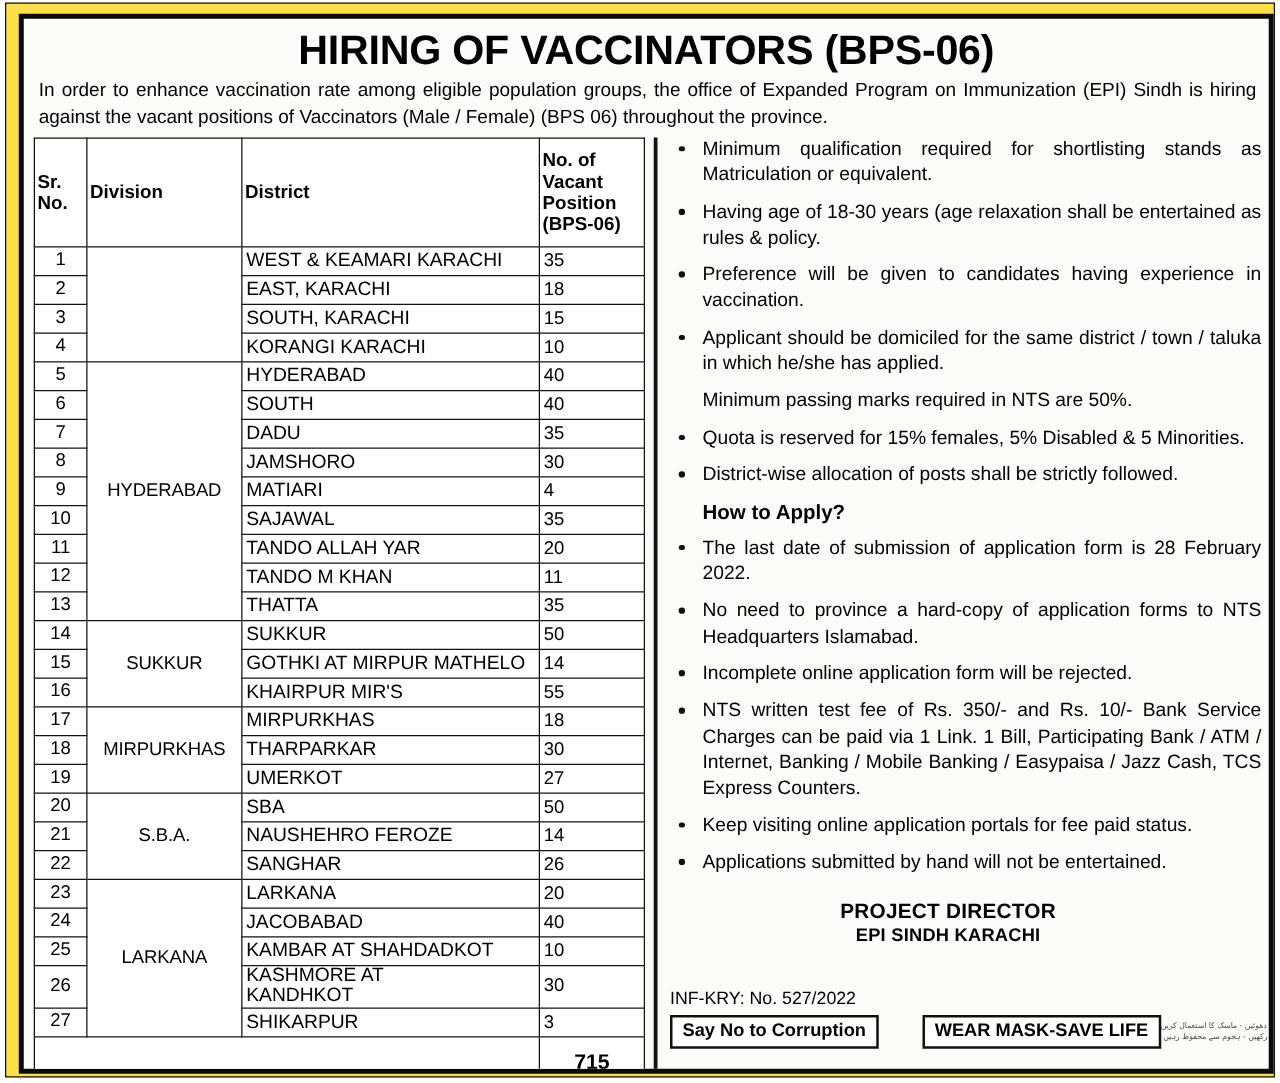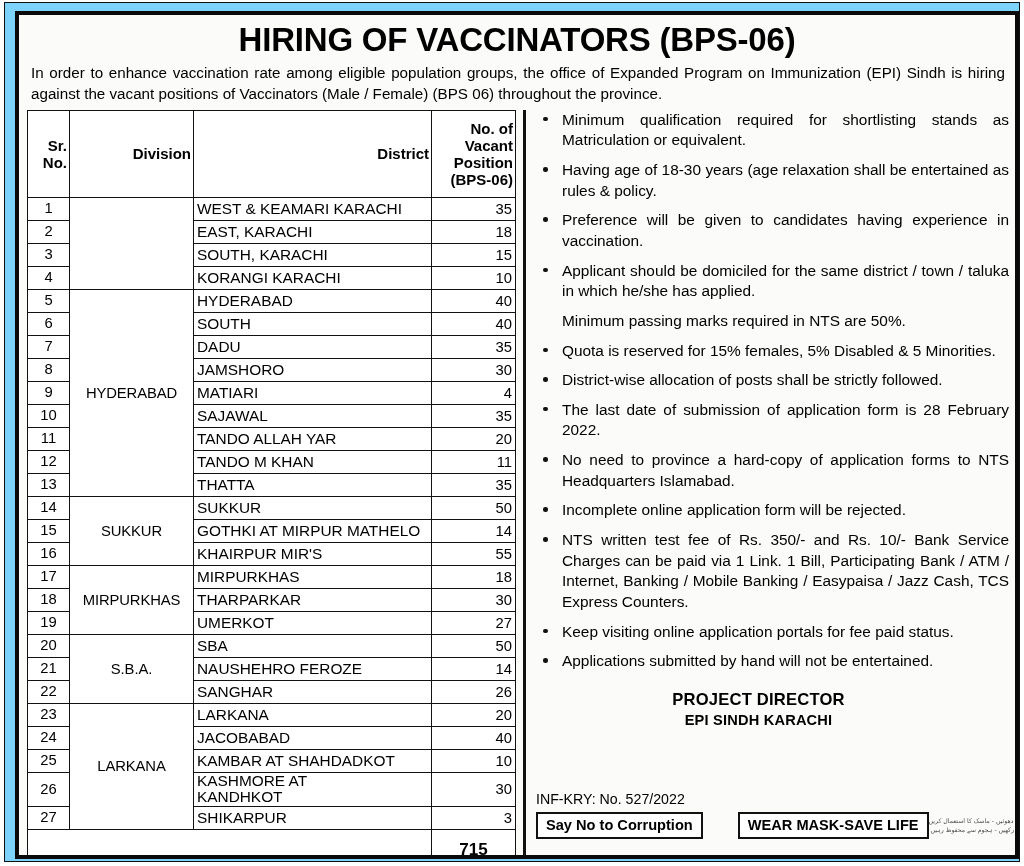--- a/index.html
+++ b/index.html
@@ -18,21 +18,21 @@
 
   
   .page-outer {
     position: absolute;
     left: 4px;
     top: 2px;
     width: 1016px;
     height: 860px;
     border: 1px solid #111;
     box-sizing: border-box;
-    background: #7dd3fc;
+    background: #fde047;
   }
   .page-inner {
     position: absolute;
     left: 10px;
     top: 8px;
     width: 1004px;
     height: 848px;
     border: 4px solid #0a0a0a;
     box-sizing: border-box;
     background: #fbfbfa;
@@ -92,21 +92,21 @@
     font-size: 14.4px;
     background: #fff;
   }
   table.vac th, table.vac td {
     border: 1.6px solid #121212;
     padding: 0 3px;
     vertical-align: middle;
   }
   table.vac thead th {
     font-weight: bold;
-    text-align: right;
+    text-align: left;
     font-size: 15px;
     line-height: 1.14;
     padding: 5px 2px;
     height: 76px;
   }
   col.c-sr    { width: 42px; }
   col.c-div   { width: 124px; }
   col.c-dist  { width: 238px; }
   col.c-num   { width: 84px; }
 
@@ -122,21 +122,21 @@
     letter-spacing: -0.1px;
   }
   td.dist {
     text-align: left;
     font-size: 15.4px;
     padding-left: 5px;
     line-height: 1.07;
   }
   td.dist.two-line { line-height: 1.08; }
   td.num {
-    text-align: right;
+    text-align: left;
     font-size: 14.8px;
   }
   tr.total-row td {
     height: 40px;
   }
   tr.total-row td.total-val {
     text-align: center;
     font-weight: bold;
     font-size: 17px;
   }
@@ -412,20 +412,21 @@
 
       <div class="col-right">
         <ul class="points" id="points-list">
             <li><span class="dot"></span><span>Minimum qualification required for shortlisting stands as Matriculation or equivalent.</span></li>
             <li><span class="dot"></span><span>Having age of 18-30 years (age relaxation shall be entertained as rules &amp; policy.</span></li>
             <li><span class="dot"></span><span>Preference will be given to candidates having experience in vaccination.</span></li>
             <li><span class="dot"></span><span>Applicant should be domiciled for the same district / town / taluka in which he/she has applied.</span></li>
             <li class="nobullet"><span>Minimum passing marks required in NTS are 50%.</span></li>
             <li><span class="dot"></span><span>Quota is reserved for 15% females, 5% Disabled &amp; 5 Minorities.</span></li>
             <li><span class="dot"></span><span>District-wise allocation of posts shall be strictly followed.</span></li>
+            <li class="heading">How to Apply?</li>
             <li><span class="dot"></span><span>The last date of submission of application form is 28 February 2022.</span></li>
             <li><span class="dot"></span><span>No need to province a hard-copy of application forms to NTS Headquarters Islamabad.</span></li>
             <li><span class="dot"></span><span>Incomplete online application form will be rejected.</span></li>
             <li><span class="dot"></span><span>NTS written test fee of Rs. 350/- and Rs. 10/- Bank Service Charges can be paid via 1 Link. 1 Bill, Participating Bank / ATM / Internet, Banking / Mobile Banking / Easypaisa / Jazz Cash, TCS Express Counters.</span></li>
             <li><span class="dot"></span><span>Keep visiting online application portals for fee paid status.</span></li>
             <li><span class="dot"></span><span>Applications submitted by hand will not be entertained.</span></li>
           </ul>
 
         <div class="sign-block">
           <div class="sign-title">PROJECT DIRECTOR</div>

